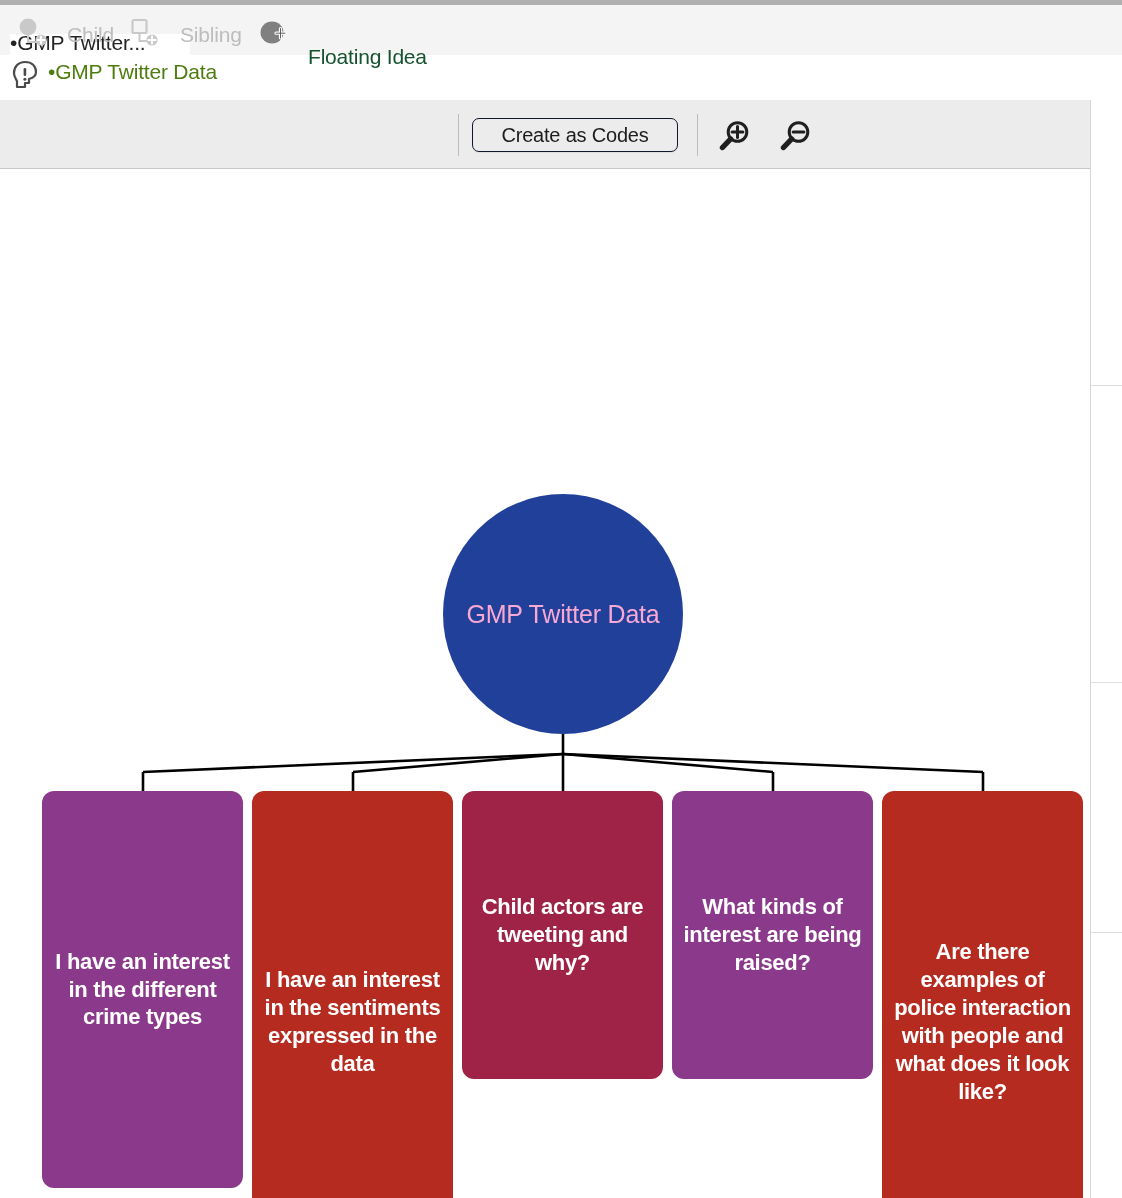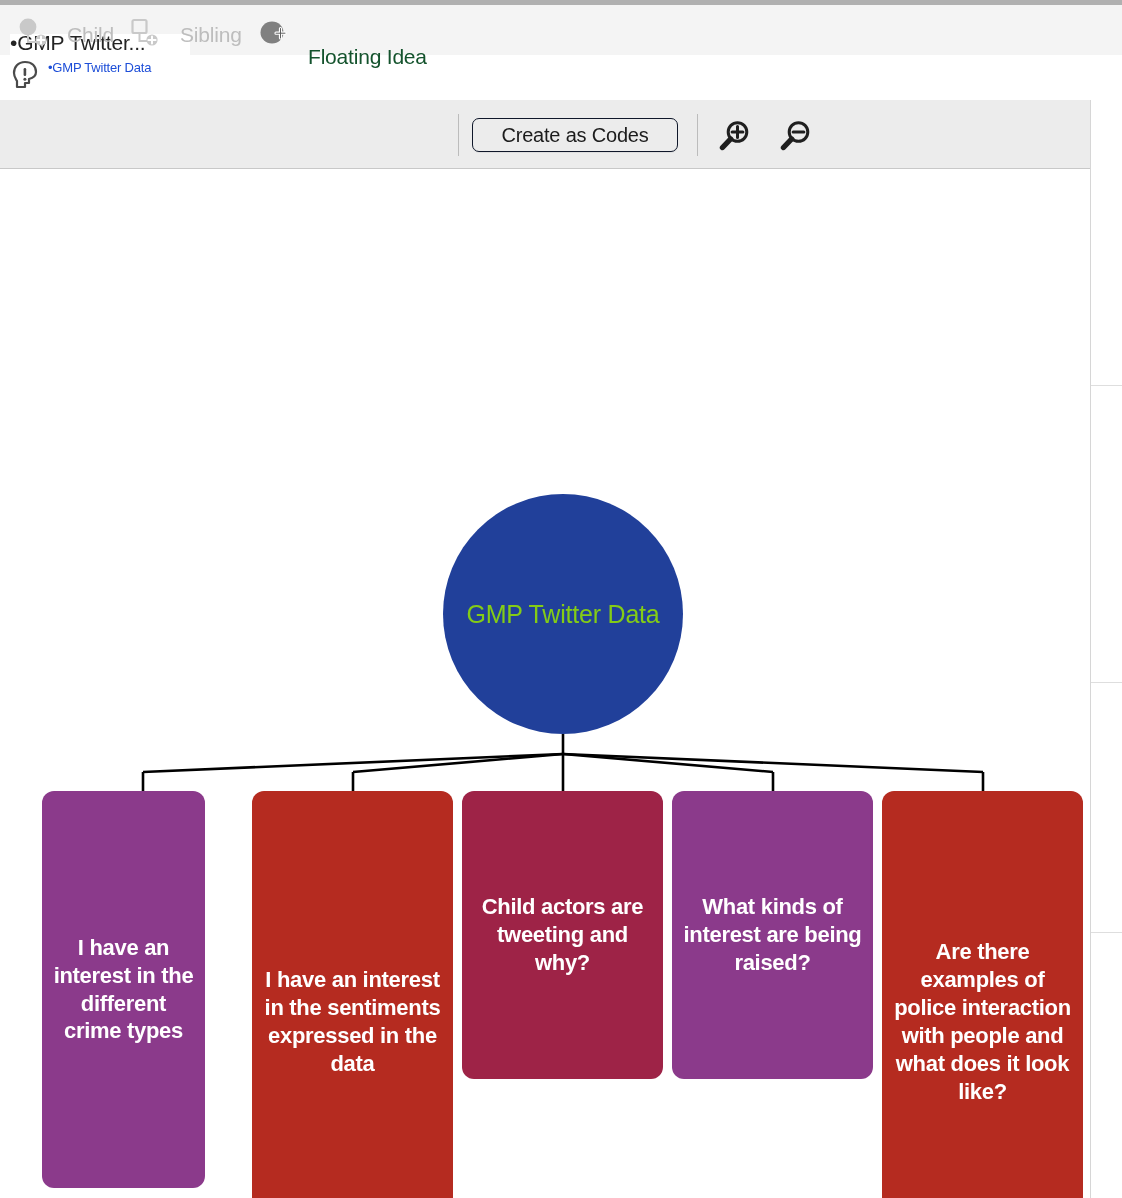--- a/index.html
+++ b/index.html
@@ -56,22 +56,22 @@
     background: #ffffff;
   }
   .crumb-icon {
     position: absolute;
     left: 11px; top: 59px;
     width: 30px; height: 32px;
   }
   .crumb-label {
     position: absolute;
     left: 48px; top: 60px;
-    font-size: 13px;
-    color: #1d4ed8;
+    font-size: 21px;
+    color: #4d7c0f;
     letter-spacing: -0.2px;
     white-space: nowrap;
   }
 
   
   .toolbar {
     position: absolute;
     left: 0; top: 100px;
     width: 1090px; height: 69px;
     background: #ececec;
@@ -149,21 +149,21 @@
   .root-node {
     position: absolute;
     left: 443px; top: 325px;
     width: 240px; height: 240px;
     border-radius: 50%;
     background: #21409A;
     display: flex;
     align-items: center;
     justify-content: center;
     text-align: center;
-    color: #84cc16;
+    color: #f9a8d4;
     font-size: 25px;
     line-height: 1.32;
     letter-spacing: -0.2px;
     cursor: default;
   }
 
   .idea-node {
     position: absolute;
     border-radius: 12px;
     display: flex;
@@ -172,21 +172,21 @@
     text-align: center;
     color: #ffffff;
     font-weight: bold;
     font-size: 22px;
     line-height: 1.27;
     letter-spacing: -0.3px;
     padding: 8px 10px;
     cursor: default;
   }
 
-  .n0 { left: 42px;  top: 622px; width: 163px; height: 397px; background: #8B3A8B; }
+  .n0 { left: 42px;  top: 622px; width: 201px; height: 397px; background: #8B3A8B; }
   .n1 { left: 252px; top: 622px; width: 201px; height: 462px; background: #B52B20; }
   .n2 { left: 462px; top: 622px; width: 201px; height: 288px; background: #9E2347; }
   .n3 { left: 672px; top: 622px; width: 201px; height: 288px; background: #8B3A8B; }
   .n4 { left: 882px; top: 622px; width: 201px; height: 462px; background: #B52B20; }
 
   
   .right-panel {
     position: absolute;
     left: 1090px; top: 100px;
     width: 32px; height: 1098px;

